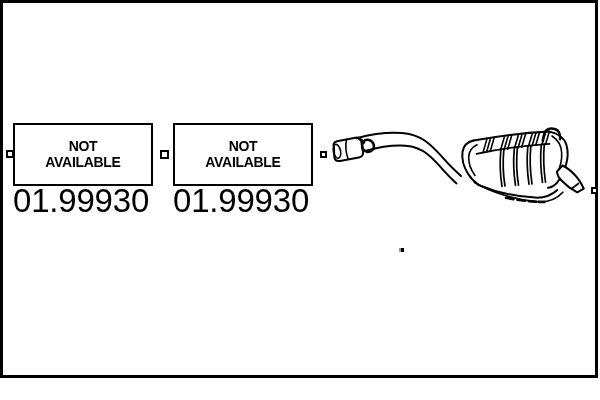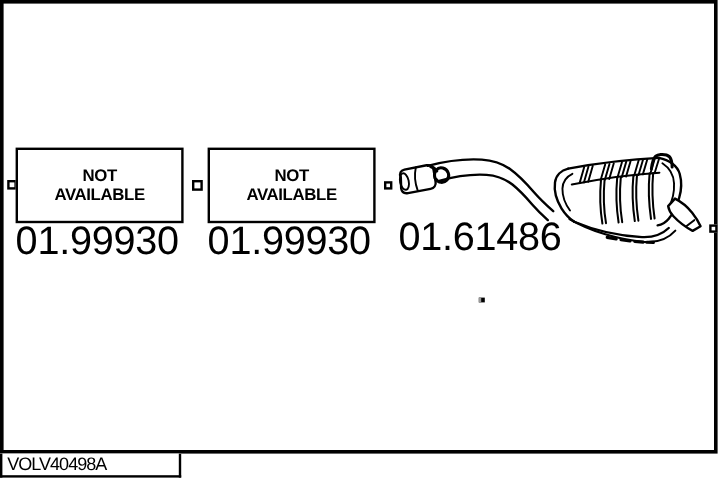--- a/index.html
+++ b/index.html
@@ -165,21 +165,17 @@
     <g stroke-width="2.5">
       <path d="M542.8,140.8 C543.4,136 544.6,131.8 546.4,130.2 C548.4,128.5 552.6,128.3 555.4,129.2 C557.6,129.9 558.9,131.5 559.5,133.8 C560,135.8 560.2,137.6 560.1,139.2"></path>
     </g>
 
     <g>
       <path d="M562.5,165.5 C567.5,168 572.8,172.3 576.8,177.2 C580,181.2 582.4,185.2 583.8,188.6 L577.2,192.4 C571.6,189.4 565.6,184.9 561.2,180.2 C558.6,177.4 557.2,174.6 556.8,171.8 Z" fill="#fff"></path>
       <path d="M578.5,183.5 L572.2,188.3" stroke-width="1.7"></path>
     </g>
   </svg>
 
-  <div class="part-number pn-3">01.61486</div>
 
   <div class="stray-mark"></div>
 
-  <div class="code-box">
-    <span class="code-text">VOLV40498A</span>
-  </div>
 
 </div>
 
 </body></html>

